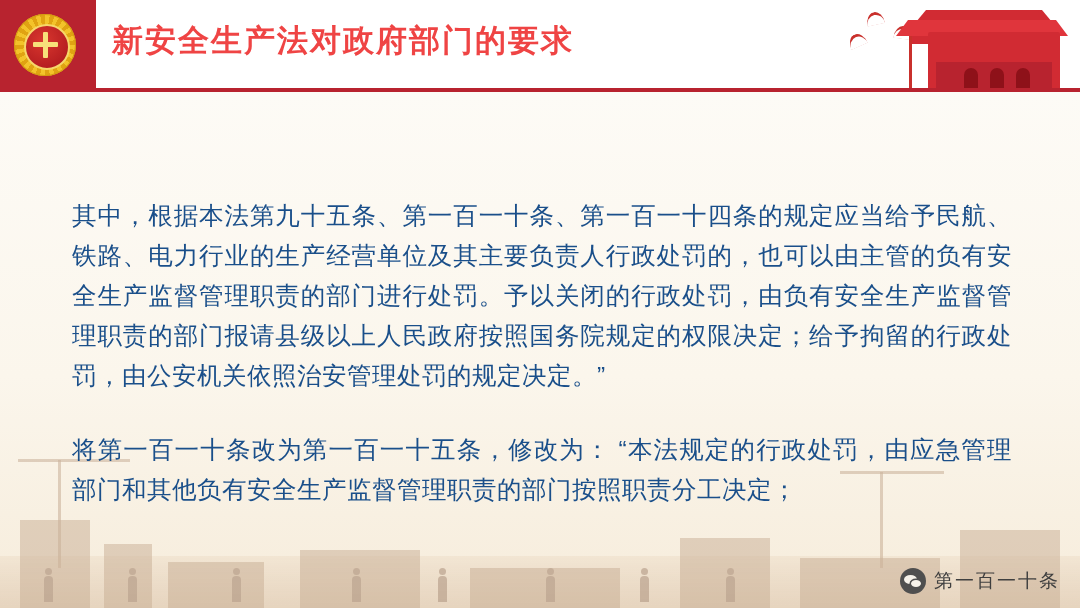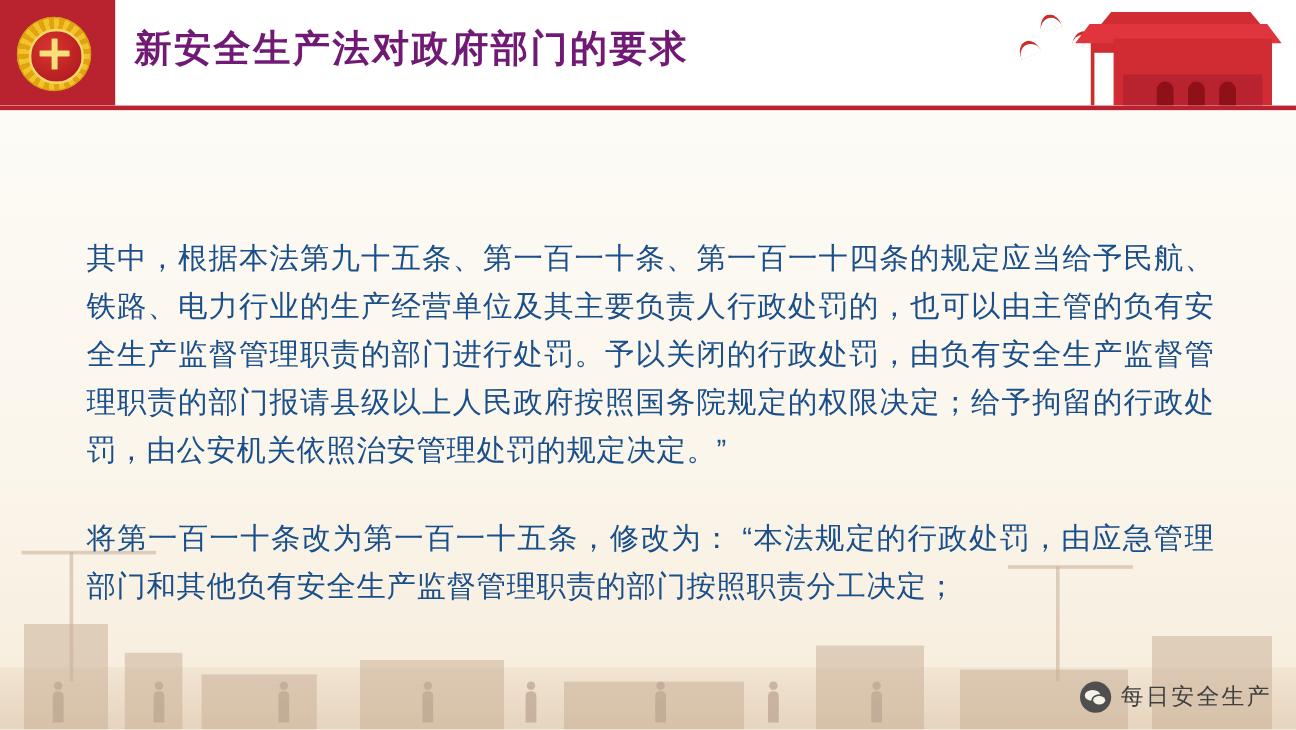--- a/index.html
+++ b/index.html
@@ -75,21 +75,21 @@
   .badge .cross-h {
     top: 28px; left: 19px;
     width: 25px; height: 5px;
   }
   .header-title {
     position: absolute;
     top: 18px;
     left: 112px;
     font-size: 31px;
     font-weight: bold;
-    color: #701a75;
+    color: #ef4444;
     letter-spacing: 2px;
     line-height: 46px;
     white-space: nowrap;
   }
 
   
   .header-art {
     position: absolute;
     top: 0;
     right: 0;
@@ -339,16 +339,16 @@
     </div>
   </div>
 
   <div class="main-text">
     <p class="para">其中，根据本法第九十五条、第一百一十条、第一百一十四条的规定应当给予民航、铁路、电力行业的生产经营单位及其主要负责人行政处罚的，也可以由主管的负有安全生产监督管理职责的部门进行处罚。予以关闭的行政处罚，由负有安全生产监督管理职责的部门报请县级以上人民政府按照国务院规定的权限决定；给予拘留的行政处罚，由公安机关依照治安管理处罚的规定决定。”</p>
     <p class="para">将第一百一十条改为第一百一十五条，修改为： “本法规定的行政处罚，由应急管理部门和其他负有安全生产监督管理职责的部门按照职责分工决定；</p>
   </div>
 
   <div class="wm">
     <div class="wm-icon"></div>
-    <div class="wm-text">每日安全生产</div>
+    <div class="wm-text">第一百一十条</div>
   </div>
 
 </div>
 
 </body></html>

